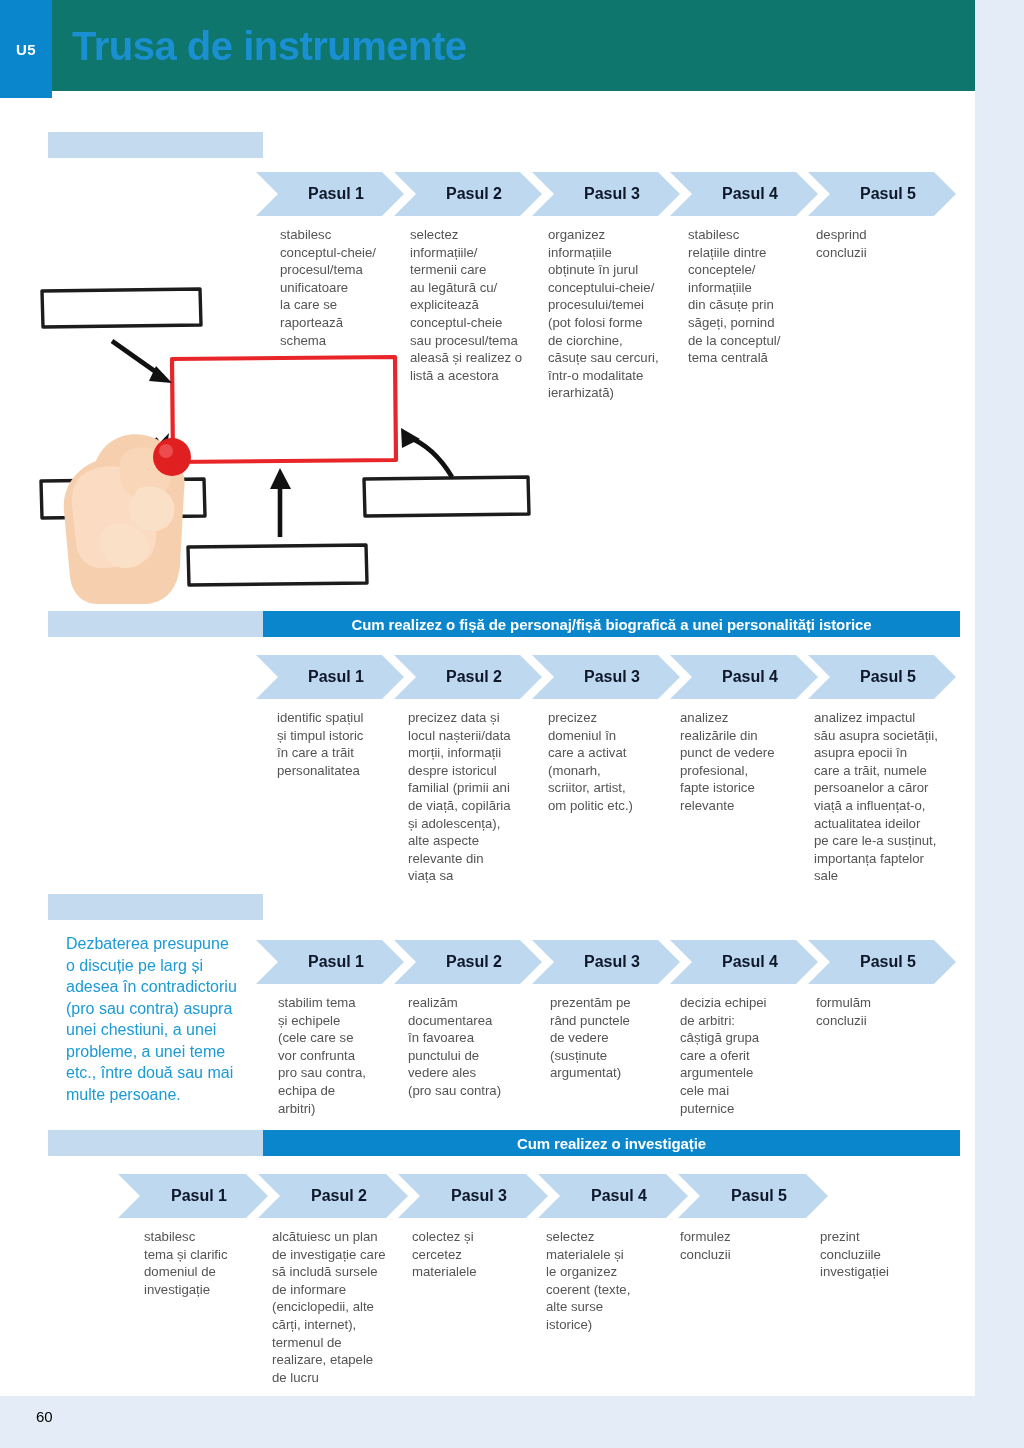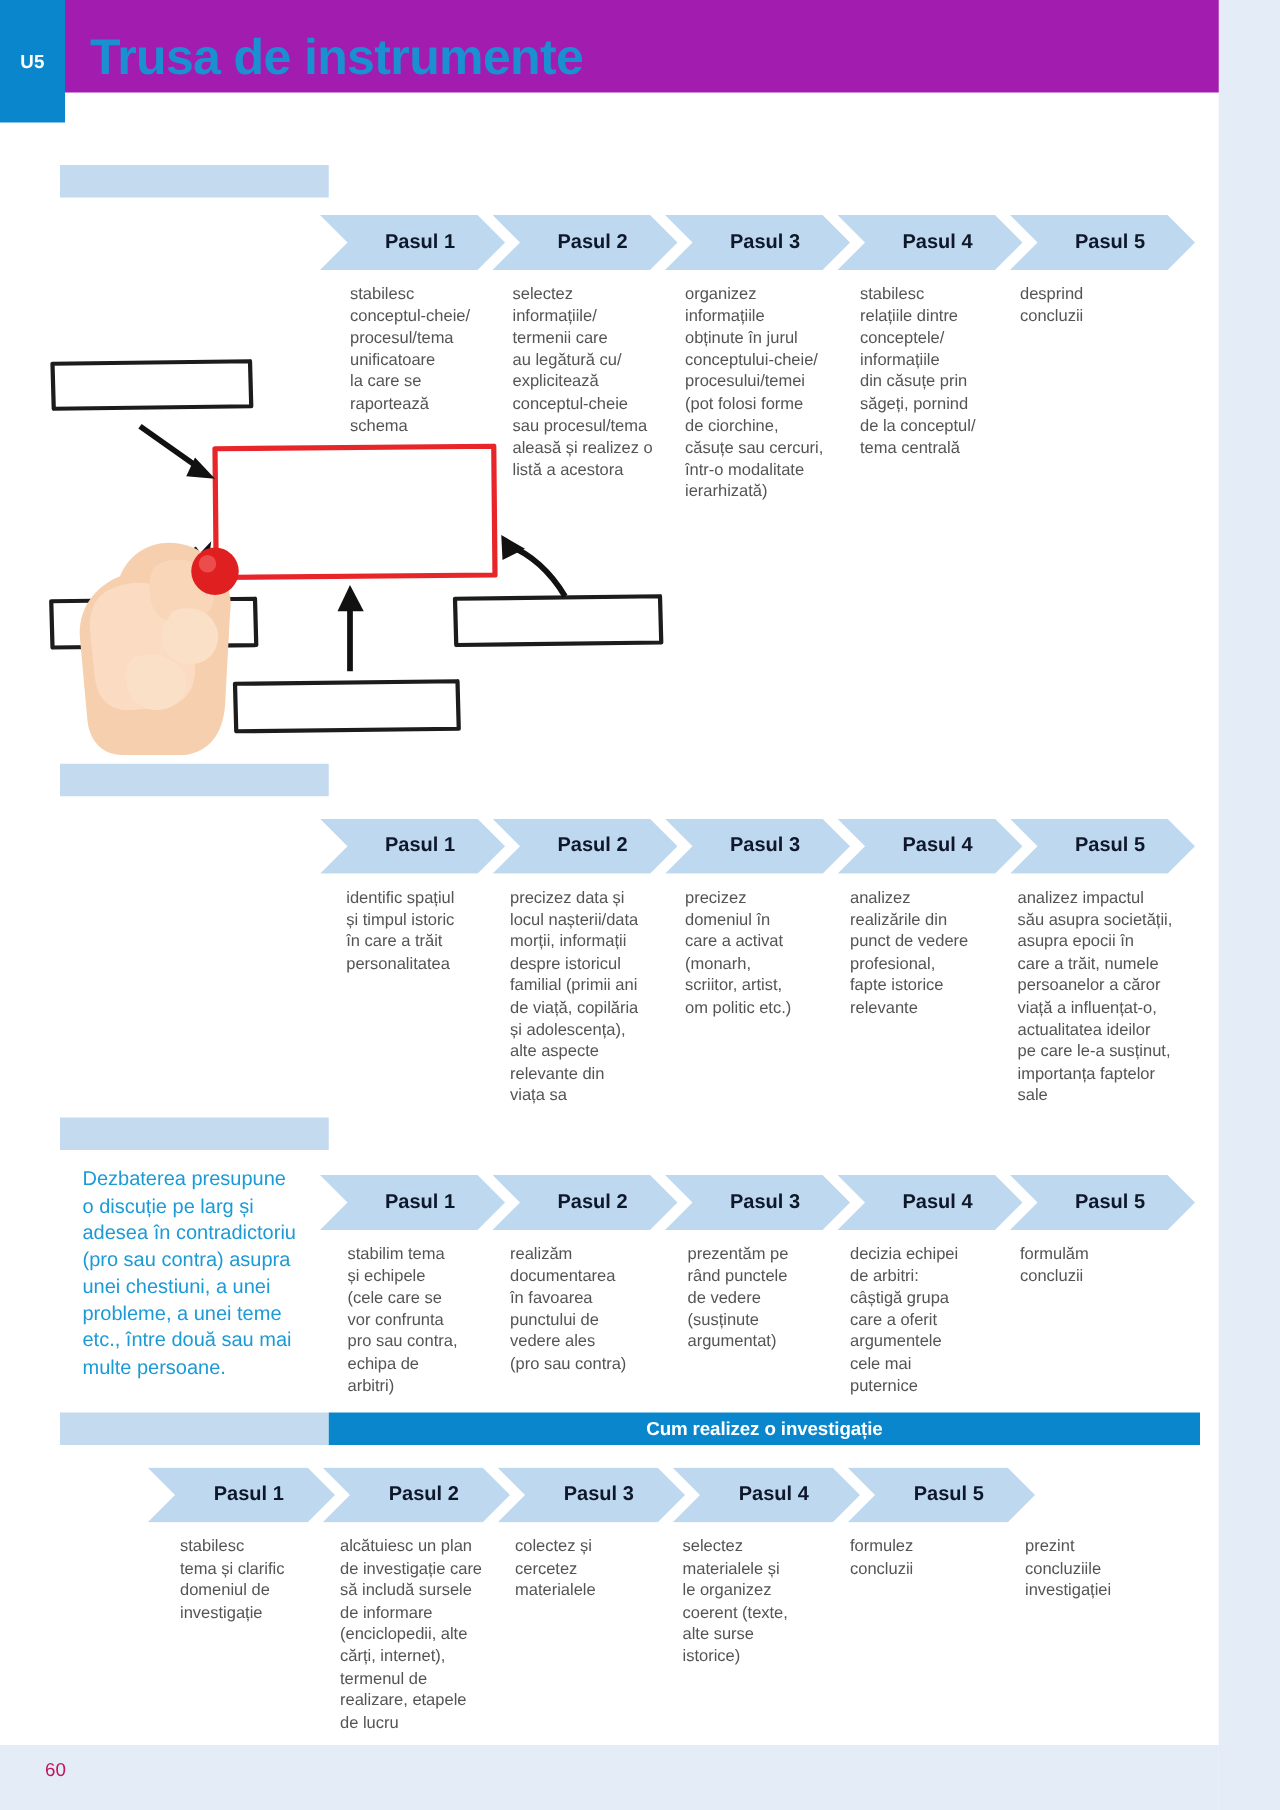--- a/index.html
+++ b/index.html
@@ -8,43 +8,43 @@
     background:#ffffff;
     font-family:"Liberation Sans", sans-serif;
     overflow:hidden;
   }
   
   .page-right-band{
     position:absolute; left:975px; top:0; width:49px; height:1448px;
     background:#e3ecf7;
   }
   .header-band{
-    position:absolute; left:0; top:0; width:975px; height:74px;
-    background:#a21caf;
+    position:absolute; left:0; top:0; width:975px; height:91px;
+    background:#0f766e;
   }
   .unit-badge{
     position:absolute; left:0; top:0; width:52px; height:98px;
     background:#0a86cd;
     display:flex; align-items:center; justify-content:center;
   }
   .unit-badge span{
     color:#ffffff; font-size:15px; font-weight:bold; letter-spacing:.3px;
   }
   .page-title{
     position:absolute; left:72px; top:24px;
     color:#1a8fd1; font-size:40px; font-weight:bold;
     letter-spacing:-0.5px;
   }
   .footer-band{
     position:absolute; left:0; top:1396px; width:975px; height:52px;
     background:#e3ecf7;
   }
   .page-number{
     position:absolute; left:36px; top:1408px;
-    color:#be185d; font-size:15px;
+    color:#000000; font-size:15px;
   }
 
   
   .sec-header{ position:absolute; height:26px; }
   .sec-header .lead{
     position:absolute; left:0; top:0; height:26px; background:#c3daef;
   }
   .sec-header .bar{
     position:absolute; top:0; height:26px; background:#0a86cd;
     display:flex; align-items:center; justify-content:center;
@@ -216,20 +216,23 @@
 din căsuțe prin
 săgeți, pornind
 de la conceptul/
 tema centrală</div>
   <div class="col" style="left:560px; width:120px;">desprind
 concluzii</div>
 </div>
 
 <div class="sec-header" style="left:48px; top:611px; width:912px;">
   <div class="lead" style="width:215px;"></div>
+  <div class="bar" style="left:215px; width:697px;">
+    <span>Cum realizez o fișă de personaj/fișă biografică a unei personalități istorice</span>
+  </div>
 </div>
 
 <div class="steps" style="left:256px; top:655px; width:690px;">
   <div class="chev first" style="left:0px;  width:148px;">
       <span>Pasul 1</span>
     </div>
   <div class="chev notch" style="left:138px; width:148px;">
       <span>Pasul 2</span>
     </div>
   <div class="chev notch" style="left:276px; width:148px;">

